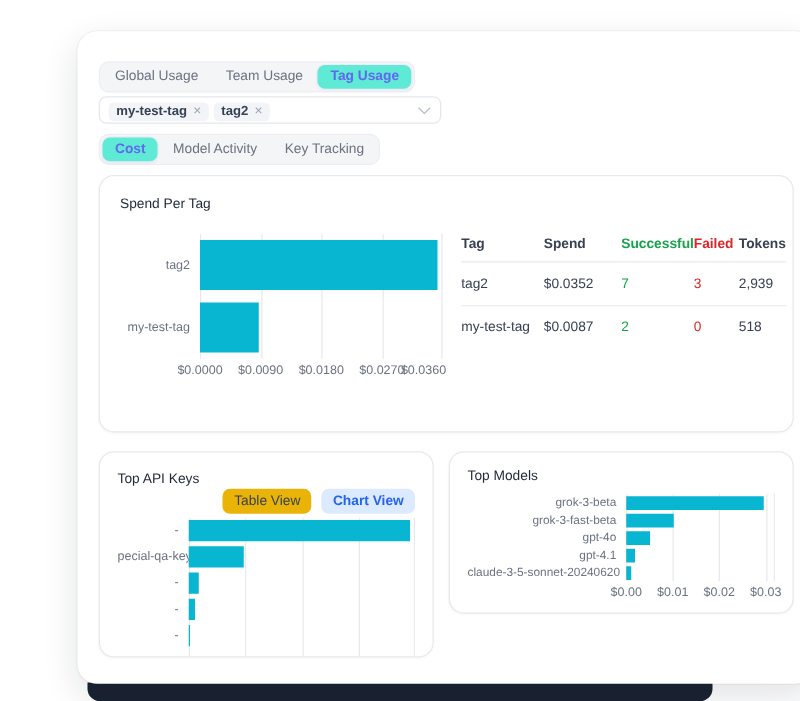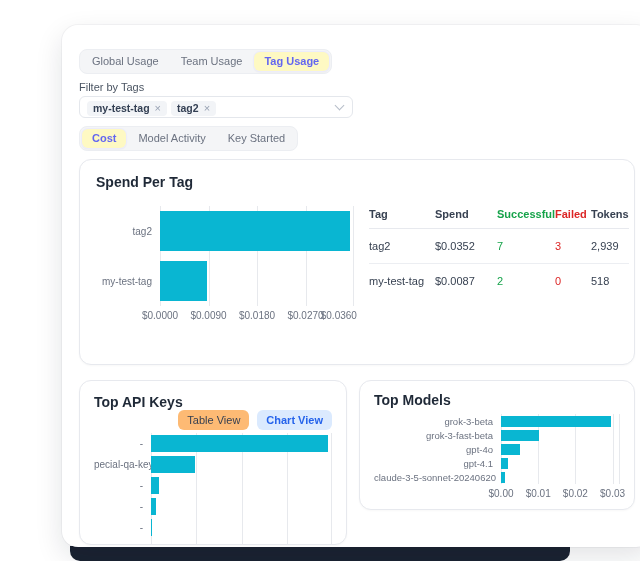--- a/index.html
+++ b/index.html
@@ -9,31 +9,31 @@
   }
   .peek-bar{position:absolute;left:70px;top:546px;width:500px;height:15px;background:#1a2231;border-radius:0 0 10px 10px;}
   .window{
     position:absolute;left:25px;top:25px;width:590px;height:522px;background:#fff;border-radius:16px;
     box-shadow:0 0 0 1px rgba(16,24,40,.04),0 10px 28px rgba(16,24,40,.12);
     padding:24px 17px;box-sizing:border-box;margin-left:37px;
   }
   
   .seg{display:inline-flex;background:#f4f5f7;border:1px solid #eceef2;border-radius:8px;padding:2px;gap:2px;vertical-align:top;}
   .seg-item{font-size:11px;color:#6b7280;padding:3px 10px;border-radius:6px;cursor:pointer;white-space:nowrap;line-height:13px;}
-  .seg-item.active{background:#fef9c3;color:#6366f1;font-weight:700;box-shadow:0 0 0 1px #ececfb,0 1px 2px rgba(16,24,40,.08);}
+  .seg-item.active{background:#5eead4;color:#6366f1;font-weight:700;box-shadow:0 0 0 1px #ececfb,0 1px 2px rgba(16,24,40,.08);}
   .filter-label{font-size:11px;color:#4b5563;margin-top:7px;line-height:12px;}
   .tag-select{margin-top:3px;width:274px;height:22px;border:1px solid #e4e7ec;border-radius:6px;display:flex;align-items:center;padding:0 9px 0 3px;box-sizing:border-box;background:#fff;}
   .chip{display:inline-flex;align-items:center;background:#f2f4f7;border-radius:4px;padding:1px 6px;margin-left:4px;font-size:10.5px;font-weight:700;color:#344054;line-height:13px;}
   .chip .x{margin-left:5px;color:#98a2b3;font-weight:400;font-size:11px;cursor:pointer;}
   .chevron{margin-left:auto;width:6px;height:6px;border-right:1.4px solid #b6bdc9;border-bottom:1.4px solid #b6bdc9;transform:rotate(45deg);margin-top:-3px;}
   .subseg{margin-top:8px;}
   
   .card{background:#fff;border:1px solid #e7e9ee;border-radius:12px;box-sizing:border-box;box-shadow:0 1px 2px rgba(16,24,40,.03);}
   .spend-card{margin-top:8px;width:556px;height:206px;padding:15px 16px;}
-  .card-title{font-size:14px;font-weight:700;color:#1f2937;line-height:15px;}
+  .card-title{font-size:11px;font-weight:400;color:#1f2937;line-height:15px;}
   .card-sub{font-size:12px;color:#6b7280;margin-top:7px;line-height:14px;}
   .link{color:#3b82f6;cursor:pointer;}
   .spend-body{display:flex;margin-top:16px;}
   
   .chart{position:relative;}
   #chart-spend{width:258px;flex:none;}
   .cplot{position:relative;}
   .crow{display:flex;align-items:center;position:relative;}
   .clabel{text-align:right;color:#6b7280;font-size:10px;padding-right:8px;box-sizing:border-box;white-space:nowrap;overflow:hidden;flex:none;}
   .clabel.small{font-size:9.5px;}
@@ -49,55 +49,54 @@
   .trow.thead{padding:2px 0 8px;border-bottom:1px solid #e7e9ee;font-weight:700;color:#374151;}
   .trow.tbody{padding:11px 0;}
   .trow.rb{border-bottom:1px solid #eceef2;}
   .c-succ{color:#16a34a;}
   .c-fail{color:#dc2626;}
   
   .bottom-row{display:flex;gap:12px;margin-top:15px;}
   .keys-card{width:268px;height:165px;padding:14px;overflow:hidden;}
   .models-card{width:276px;height:130px;padding:12px 14px;}
   .btn-row{display:flex;justify-content:flex-end;gap:8px;margin-top:0px;}
-  .btn{font-size:11px;padding:4px 9px;border-radius:6px;background:#fdba74;color:#374151;cursor:pointer;line-height:12px;}
+  .btn{font-size:11px;padding:4px 9px;border-radius:6px;background:#eab308;color:#374151;cursor:pointer;line-height:12px;}
   .btn.active{background:#dbeafe;color:#2563eb;font-weight:700;}
   #chart-keys{margin-top:3px;}
   #chart-models{margin-top:6px;}
 </style>
 </head>
 <body>
 
 <div class="peek-bar"></div>
 
 <div class="window">
 
   <div class="seg" id="main-tabs">
       <div class="seg-item">Global Usage</div>
       <div class="seg-item">Team Usage</div>
       <div class="seg-item active">Tag Usage</div>
     </div>
 
-  <div class="filter-label">Filter by Tags</div>
 
   <div class="tag-select">
     <span id="chips"><span class="chip">
           <span>my-test-tag</span>
           <span class="x">×</span>
         </span><span class="chip">
           <span>tag2</span>
           <span class="x">×</span>
         </span></span>
     <span class="chevron"></span>
   </div>
 
   <div class="seg subseg" id="sub-tabs">
       <div class="seg-item active">Cost</div>
       <div class="seg-item">Model Activity</div>
-      <div class="seg-item">Key Started</div>
+      <div class="seg-item">Key Tracking</div>
     </div>
 
   <div class="card spend-card">
     <div class="card-title">Spend Per Tag</div>
     <div class="spend-body">
       <div id="chart-spend" class="chart">
           <div class="cplot" style="height: 100px;">
             <div class="cgrid" style="left: 64px; right: 0px;">
               <div class="gline" style="left: calc(0% + 0px);"></div>
               <div class="gline" style="left: calc(25% + 0px);"></div>

